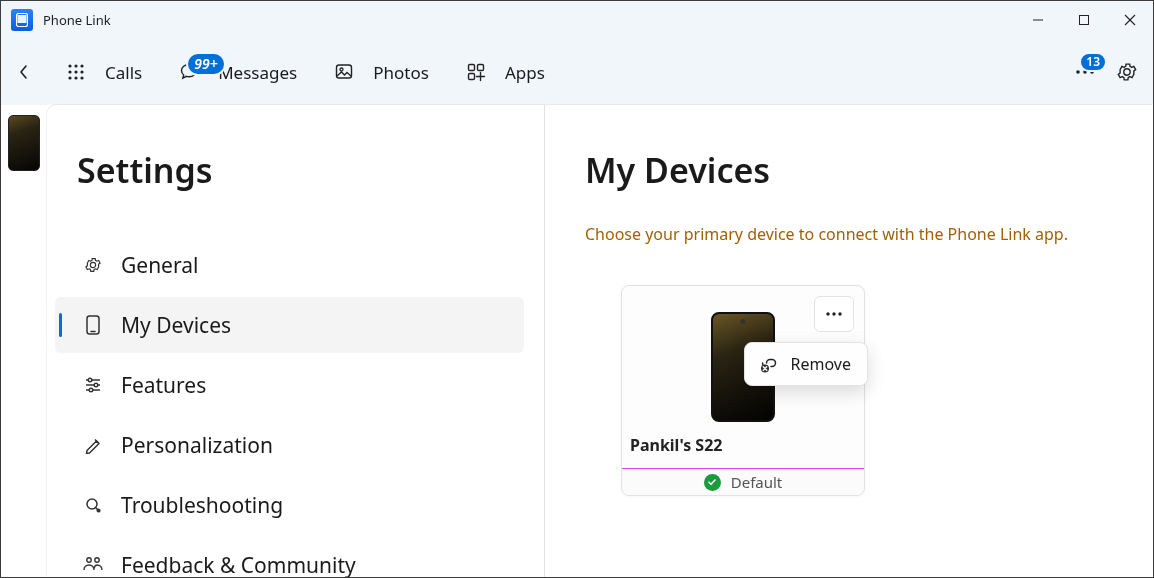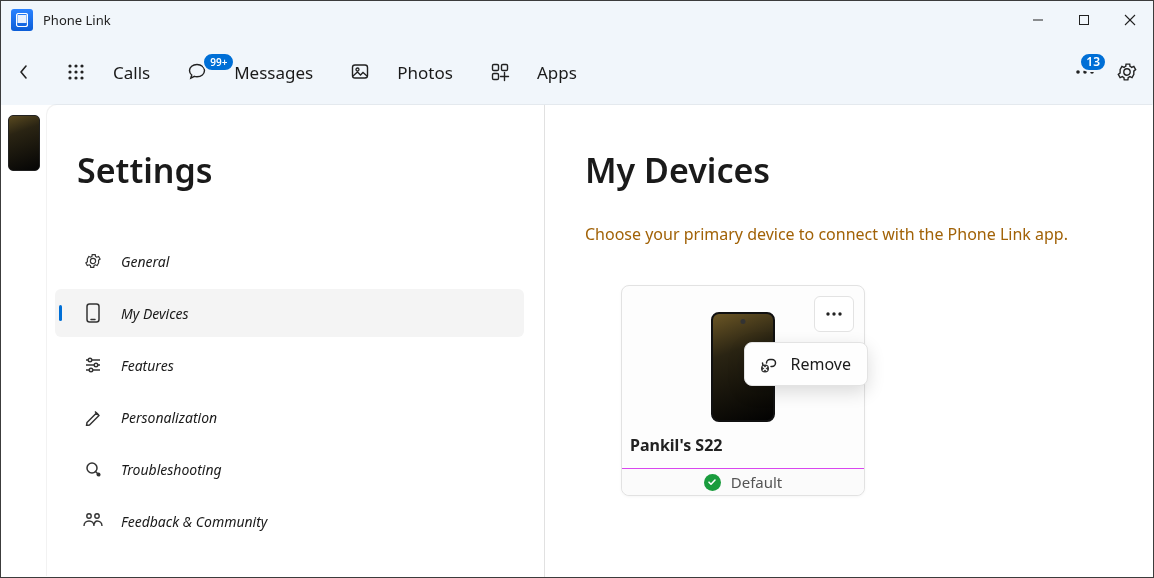--- a/index.html
+++ b/index.html
@@ -45,31 +45,31 @@
     display:flex;
     align-items:center;
     padding:0 12px 0 8px;
     gap:8px;
     border-bottom:0;
   }
   .header .back {
     width:30px; height:30px; display:flex; align-items:center; justify-content:center; color:#333;
   }
   .navitem {
-    display:flex; align-items:flex-start; gap:26px;
+    display:flex; align-items:flex-start; gap:18px;
     padding:6px 10px; border-radius:6px; color:#1a1a1a;
     font-size:17px;
     margin-left:8px;
     position:relative;
   }
   .navitem .ni-icon { width:22px; height:22px; display:flex; align-items:center; justify-content:center; color:#222; position:relative; }
   .badge {
-    position:absolute; top:-9px; left:16px;
-    background:#006fd6; color:#fff; font-size:10px; font-weight:600;
-    line-height:1; padding:3px 6px; border-radius:999px; border:2px solid #f1f6fb;
+    position:absolute; top:-9px; left:8px;
+    background:#006fd6; color:#fff; font-size:14px; font-weight:600;
+    line-height:1; padding:3px 6px; border-radius:999px; border:2px solid #f1f6fb;font-style:italic;
   }
   .header-right { margin-left:auto; display:flex; align-items:center; gap:14px; }
   .dots-badge { position:relative; width:28px; height:28px; display:flex; align-items:center; justify-content:center; }
   .dots-badge .nb {
     position:absolute; top:-6px; right:-8px;
     background:#006fd6; color:#fff; font-size:12px; font-weight:600;
     padding:2px 5px; border-radius:999px; border:2px solid #f1f6fb;
     line-height:1;
   }
   .settings-btn { width:28px; height:28px; display:flex; align-items:center; justify-content:center; }
@@ -110,25 +110,24 @@
     border-right:1px solid #e1e1e1;
     padding:42px 20px 0 8px;
   }
   .settings-col h1 {
     margin:0 0 44px 22px;
     font-size:34px; font-weight:600;
   }
   .slist { display:flex; flex-direction:column; gap:4px; }
   .sitem {
     display:flex; align-items:center; gap:18px;
-    font-size:14px;
+    font-size:21px;
     padding:14px 14px 14px 28px;
     border-radius:6px;
     position:relative;
-    font-style:italic;
   }
   .sitem.active {
     background:#f4f4f4;
   }
   .sitem.active::before {
     content:""; position:absolute; left:4px; top:16px; bottom:16px; width:3px; border-radius:3px; background:#006fd6;
   }
   .sitem .si-icon { width:20px; height:20px; display:flex; align-items:center; justify-content:center; color:#333; }
 
   

